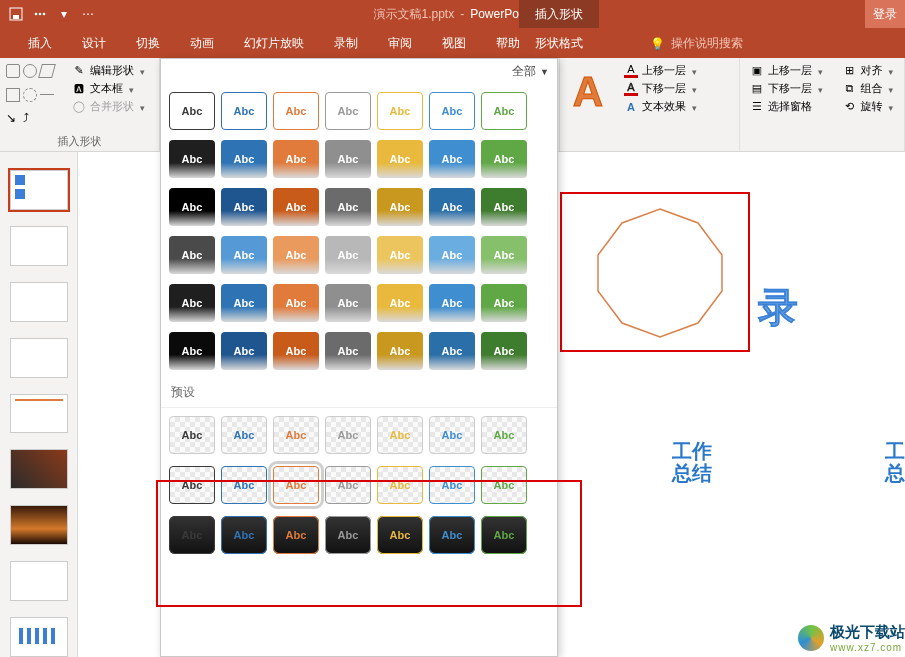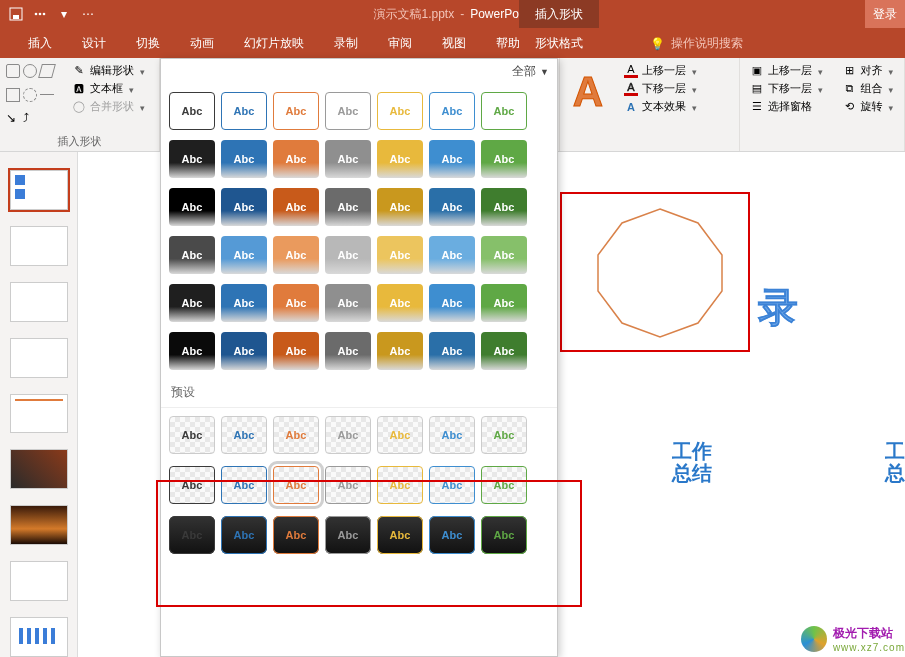--- a/index.html
+++ b/index.html
@@ -74,21 +74,21 @@
 
 .canvas-area { flex: 1; position: relative; background: #fff; }
 .slide-shape-box { position: absolute; left: 560px; top: 192px; width: 190px; height: 160px; border: 2px solid #d80000; z-index: 5; pointer-events: none; }
 .decagon { position: absolute; left: 590px; top: 203px; }
 .text-lu { position: absolute; left: 758px; top: 280px; font-size: 40px; color: #6ba5e7; font-weight: bold; letter-spacing: -4px; -webkit-text-stroke: 0.5px #3b82d6; }
 .work-summary { position: absolute; left: 672px; top: 440px; color: #2a78c9; font-weight: bold; font-size: 20px; line-height: 22px; text-align: center; }
 .work-summary-edge { position: absolute; right: 0; top: 440px; color: #2a78c9; font-weight: bold; font-size: 20px; line-height: 22px; }
 
 .watermark { position: absolute; right: 0; bottom: 4px; display: flex; align-items: center; gap: 6px; z-index: 30; }
 .watermark-logo { width: 26px; height: 26px; border-radius: 50%; background: conic-gradient(#6fc24a,#e0a12c,#2a8fd6,#6fc24a); }
-.watermark-txt-main { color: #a21caf; font-size: 12px; font-weight: bold; }
+.watermark-txt-main { color: #0c4a6e; font-size: 15px; font-weight: bold; }
 .watermark-txt-sub { color: #7aa83a; font-size: 10px; letter-spacing: 1px; }
 
 .caret::after { content: "▾"; font-size: 9px; margin-left: 2px; color: #666; }
 </style>
 </head>
 <body>
 
 <div class="title-bar">
   <div class="title-qat">
     <span class="qat-icon">

